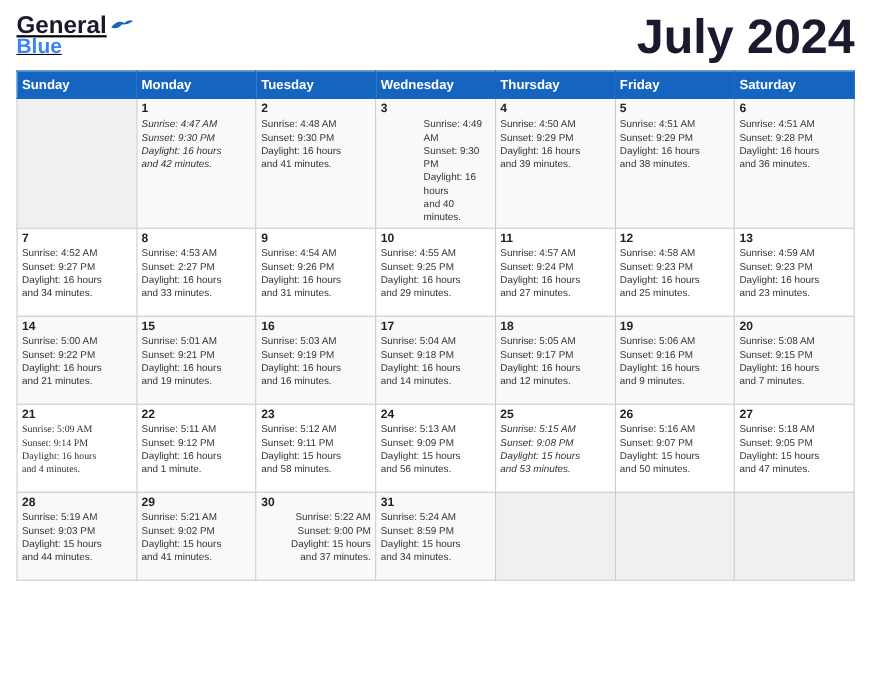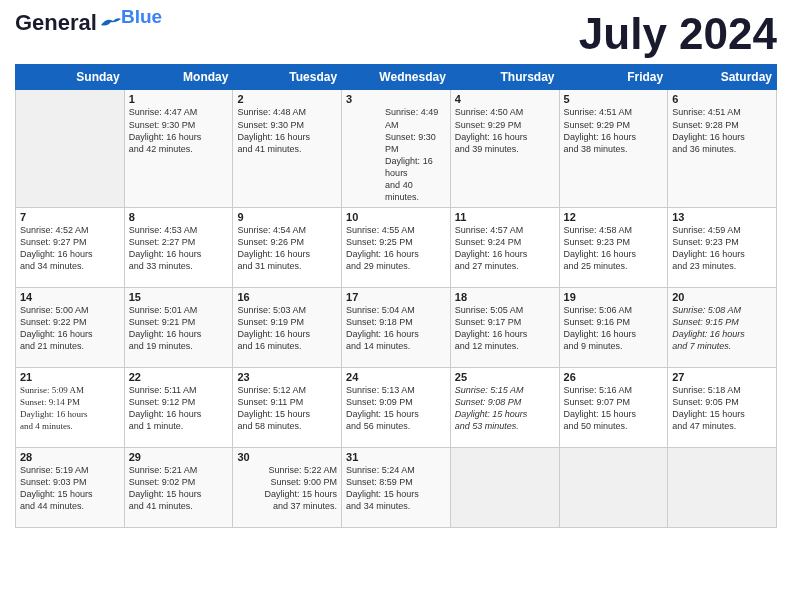--- a/index.html
+++ b/index.html
@@ -15,22 +15,23 @@
       padding: 10px 15px 10px 15px;
     }
     .header-section {
       display: flex;
       justify-content: space-between;
       align-items: flex-start;
       margin-bottom: 6px;
     }
     .logo {
       display: flex;
-      flex-direction: row;
+      flex-direction: column;
       align-items: flex-start;
+      text-decoration: underline;
     }
     .title-section {
       text-align: right;
     }
     .month-title {
       font-size: 44px;
       font-weight: bold;
       color: #1a1a2e;
       line-height: 1.1;
     }
@@ -42,21 +43,21 @@
       width: 100%;
       border-collapse: collapse;
       table-layout: fixed;
     }
     thead tr th {
       background-color: #1565c0;
       color: white;
       font-size: 12px;
       font-weight: bold;
       padding: 5px 4px;
-      text-align: right;
+      text-align: left;
       border: 1px solid #1565c0;
     }
     tbody tr td {
       border: 1px solid #ccc;
       vertical-align: top;
       padding: 3px 4px;
       font-size: 9.5px;
       color: #222;
       height: 80px;
       background: #fff;
@@ -111,21 +112,21 @@
         <th>Thursday</th>
         <th>Friday</th>
         <th>Saturday</th>
       </tr>
     </thead>
     <tbody id="calendar-body">
     <tr>
           <td class="empty-cell"></td>
           <td>
             <span class="day-number">1</span>
-            <div class="day-info" style="white-space: pre-line;">Sunrise: 4:47 AM
+            <div class="day-info" style="white-space: pre-line; font-style: italic;">Sunrise: 4:47 AM
 Sunset: 9:30 PM
 Daylight: 16 hours
 and 42 minutes.</div>
           </td>
           <td>
             <span class="day-number">2</span>
             <div class="day-info" style="white-space: pre-line;">Sunrise: 4:48 AM
 Sunset: 9:30 PM
 Daylight: 16 hours
 and 41 minutes.</div>
@@ -248,21 +249,21 @@
           </td>
           <td>
             <span class="day-number">19</span>
             <div class="day-info" style="white-space: pre-line;">Sunrise: 5:06 AM
 Sunset: 9:16 PM
 Daylight: 16 hours
 and 9 minutes.</div>
           </td>
           <td>
             <span class="day-number">20</span>
-            <div class="day-info" style="white-space: pre-line; font-style: italic;">Sunrise: 5:08 AM
+            <div class="day-info" style="white-space: pre-line;">Sunrise: 5:08 AM
 Sunset: 9:15 PM
 Daylight: 16 hours
 and 7 minutes.</div>
           </td>
         </tr>
         <tr>
           <td>
             <span class="day-number">21</span>
             <div class="day-info" style="white-space: pre-line; font-family: Liberation Serif, serif;">Sunrise: 5:09 AM
 Sunset: 9:14 PM

